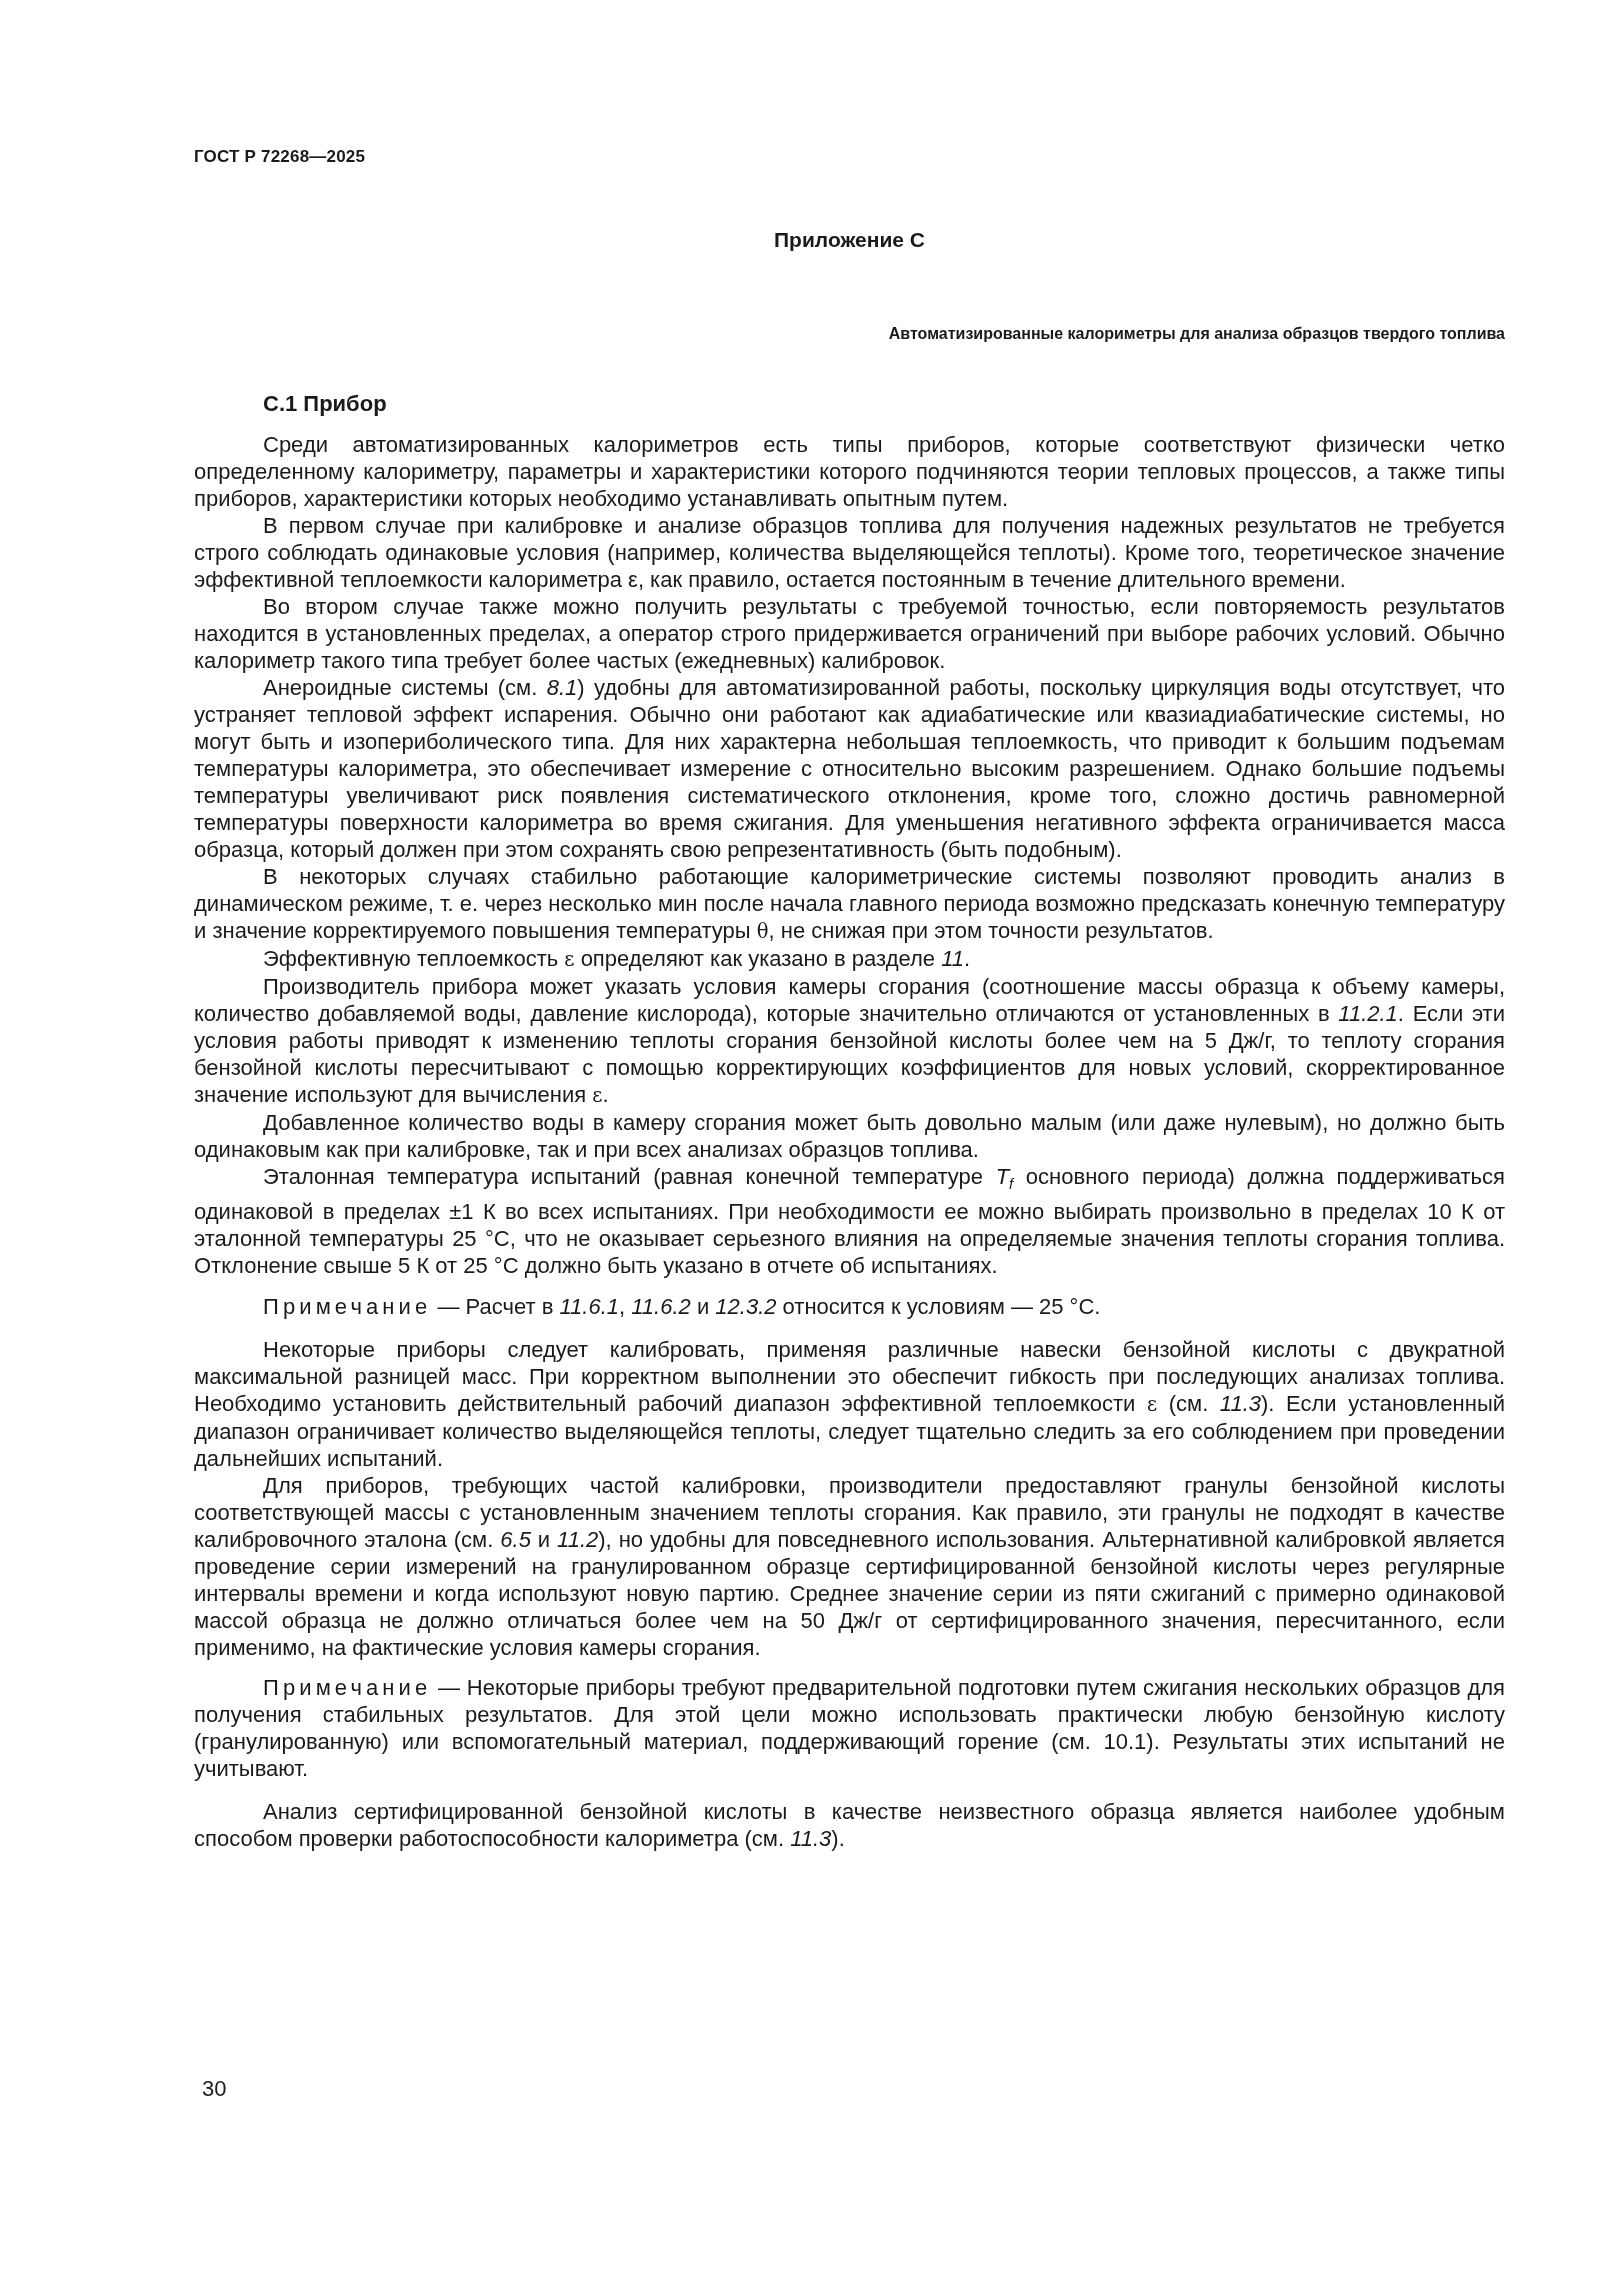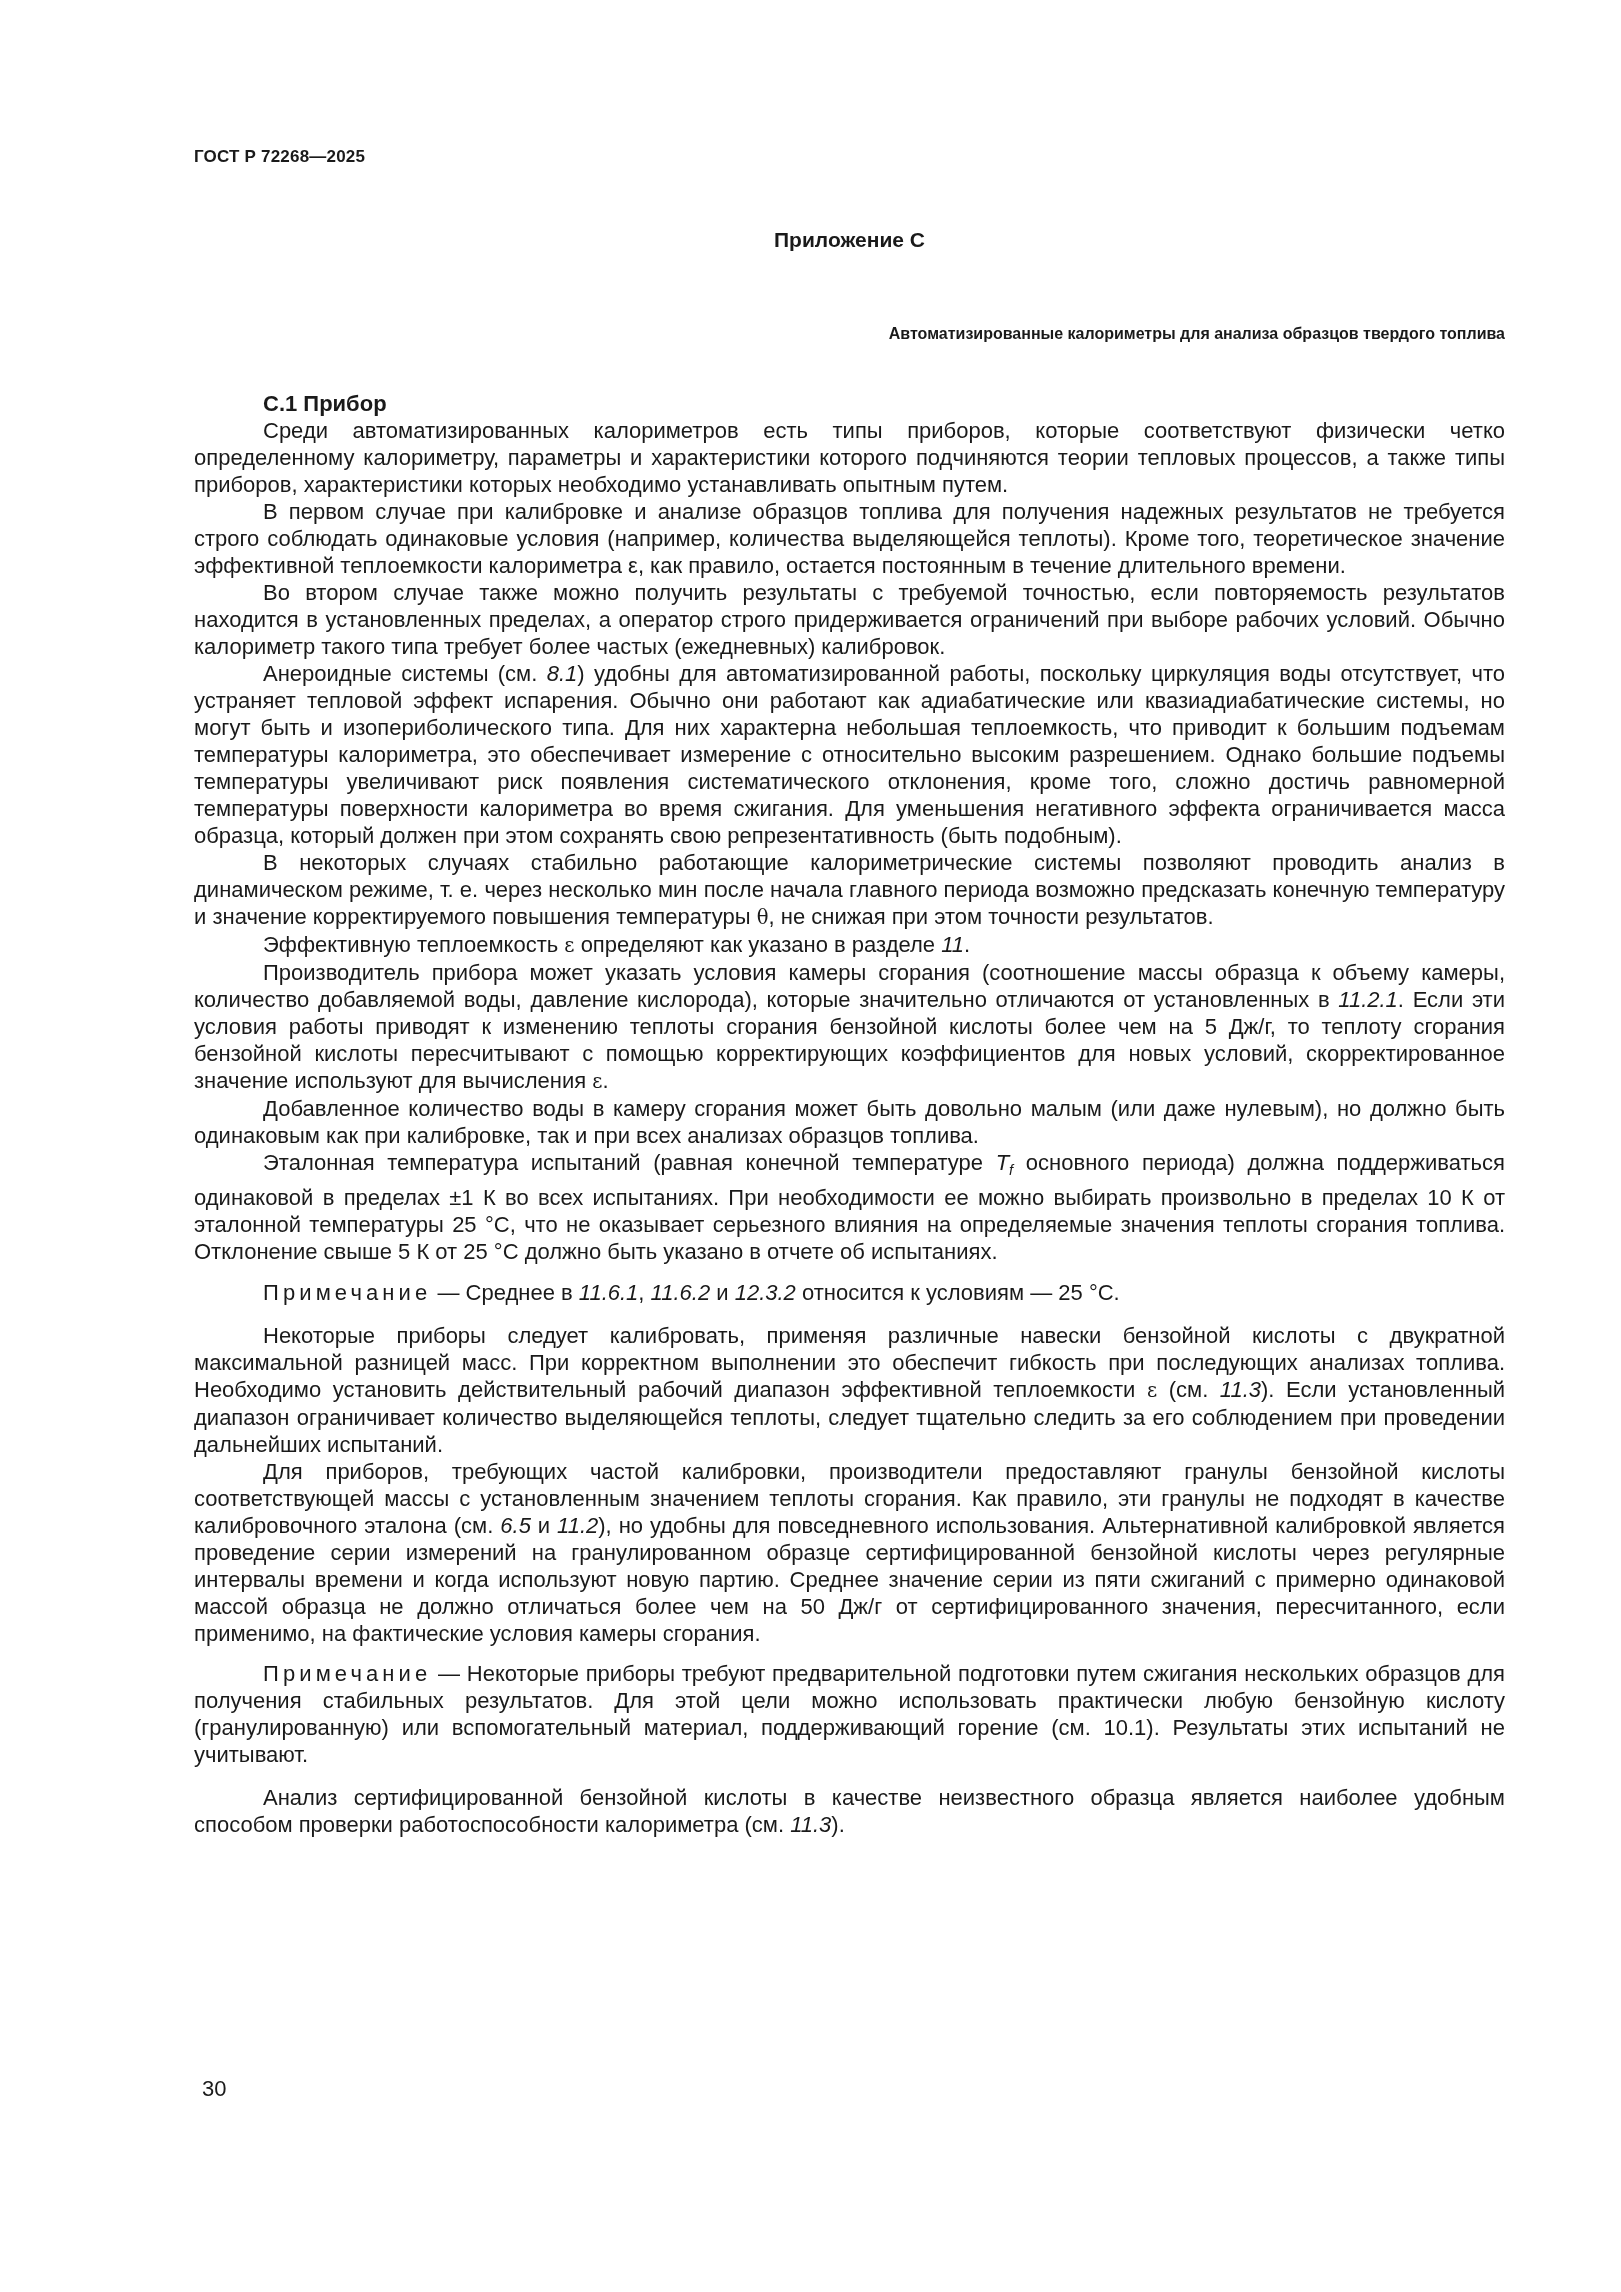--- a/index.html
+++ b/index.html
@@ -63,21 +63,21 @@
       text-align: justify;
       text-align-last: left;
     }
     .section-heading {
       margin: 0;
       padding-left: 69px;
       font-weight: bold;
       font-size: 22px;
       line-height: 27.4px;
     }
-    .section-heading.first { margin-bottom: 0; }
+    .section-heading.first { margin-bottom: 14px; }
     .note {
       margin: 13.7px 0 15.7px 0 !important;
     }
     .note-label {
       letter-spacing: 4.1px;
     }
     .it { font-style: italic; }
     .greek { font-family: "DejaVu Serif", serif; font-size: 19.6px; }
     .sub { font-size: 14.7px; vertical-align: -4.9px; font-style: italic; }
     .page-number {
@@ -112,21 +112,21 @@
 
 
     <p><span>Эффективную теплоемкость </span><span class="greek">ε</span><span> определяют как указано в разделе </span><span class="it">11</span><span>.</span></p>
 
     <p><span>Производитель прибора может указать условия камеры сгорания (соотношение массы образца к объему камеры, количество добавляемой воды, давление кислорода), которые значительно отличаются от установленных в </span><span class="it">11.2.1</span><span>. Если эти условия работы приводят к изменению теплоты сгорания бензойной кислоты более чем на 5 Дж/г, то теплоту сгорания бензойной кислоты пересчитывают с помощью корректирующих коэффициентов для новых условий, скорректированное значение используют для вычисления </span><span class="greek">ε</span><span>.</span></p>
 
     <p>Добавленное количество воды в камеру сгорания может быть довольно малым (или даже нулевым), но должно быть одинаковым как при калибровке, так и при всех анализах образцов топлива.</p>
 
     <p><span>Эталонная температура испытаний (равная конечной температуре </span><span class="it">T</span><span class="sub">f</span><span> основного периода) должна поддерживаться одинаковой в пределах ±1 К во всех испытаниях. При необходимости ее можно выбирать произвольно в пределах 10 К от эталонной температуры 25 °С, что не оказывает серьезного влияния на определяемые значения теплоты сгорания топлива. Отклонение свыше 5 К от 25 °С должно быть указано в отчете об испытаниях.</span></p>
 
-    <p class="note"><span class="note-label">Примечание</span><span> — Среднее в </span><span class="it">11.6.1</span><span>, </span><span class="it">11.6.2</span><span> и </span><span class="it">12.3.2</span><span> относится к условиям — 25 °С.</span></p>
+    <p class="note"><span class="note-label">Примечание</span><span> — Расчет в </span><span class="it">11.6.1</span><span>, </span><span class="it">11.6.2</span><span> и </span><span class="it">12.3.2</span><span> относится к условиям — 25 °С.</span></p>
 
     <p><span>Некоторые приборы следует калибровать, применяя различные навески бензойной кислоты с двукратной максимальной разницей масс. При корректном выполнении это обеспечит гибкость при последующих анализах топлива. Необходимо установить действительный рабочий диапазон эффективной теплоемкости </span><span class="greek">ε</span><span> (см. </span><span class="it">11.3</span><span>). Если установленный диапазон ограничивает количество выделяющейся теплоты, следует тщательно следить за его соблюдением при проведении дальнейших испытаний.</span></p>
 
     <p><span>Для приборов, требующих частой калибровки, производители предоставляют гранулы бензойной кислоты соответствующей массы с установленным значением теплоты сгорания. Как правило, эти гранулы не подходят в качестве калибровочного эталона (см. </span><span class="it">6.5</span><span> и </span><span class="it">11.2</span><span>), но удобны для повседневного использования. Альтернативной калибровкой является проведение серии измерений на гранулированном образце сертифицированной бензойной кислоты через регулярные интервалы времени и когда используют новую партию. Среднее значение серии из пяти сжиганий с примерно одинаковой массой образца не должно отличаться более чем на 50 Дж/г от сертифицированного значения, пересчитанного, если применимо, на фактические условия камеры сгорания.</span></p>
 
     <p class="note"><span class="note-label">Примечание</span><span> — Некоторые приборы требуют предварительной подготовки путем сжигания нескольких образцов для получения стабильных результатов. Для этой цели можно использовать практически любую бензойную кислоту (гранулированную) или вспомогательный материал, поддерживающий горение (см. 10.1). Результаты этих испытаний не учитывают.</span></p>
 
     <p><span>Анализ сертифицированной бензойной кислоты в качестве неизвестного образца является наиболее удобным способом проверки работоспособности калориметра (см. </span><span class="it">11.3</span><span>).</span></p>
 
   </div>

